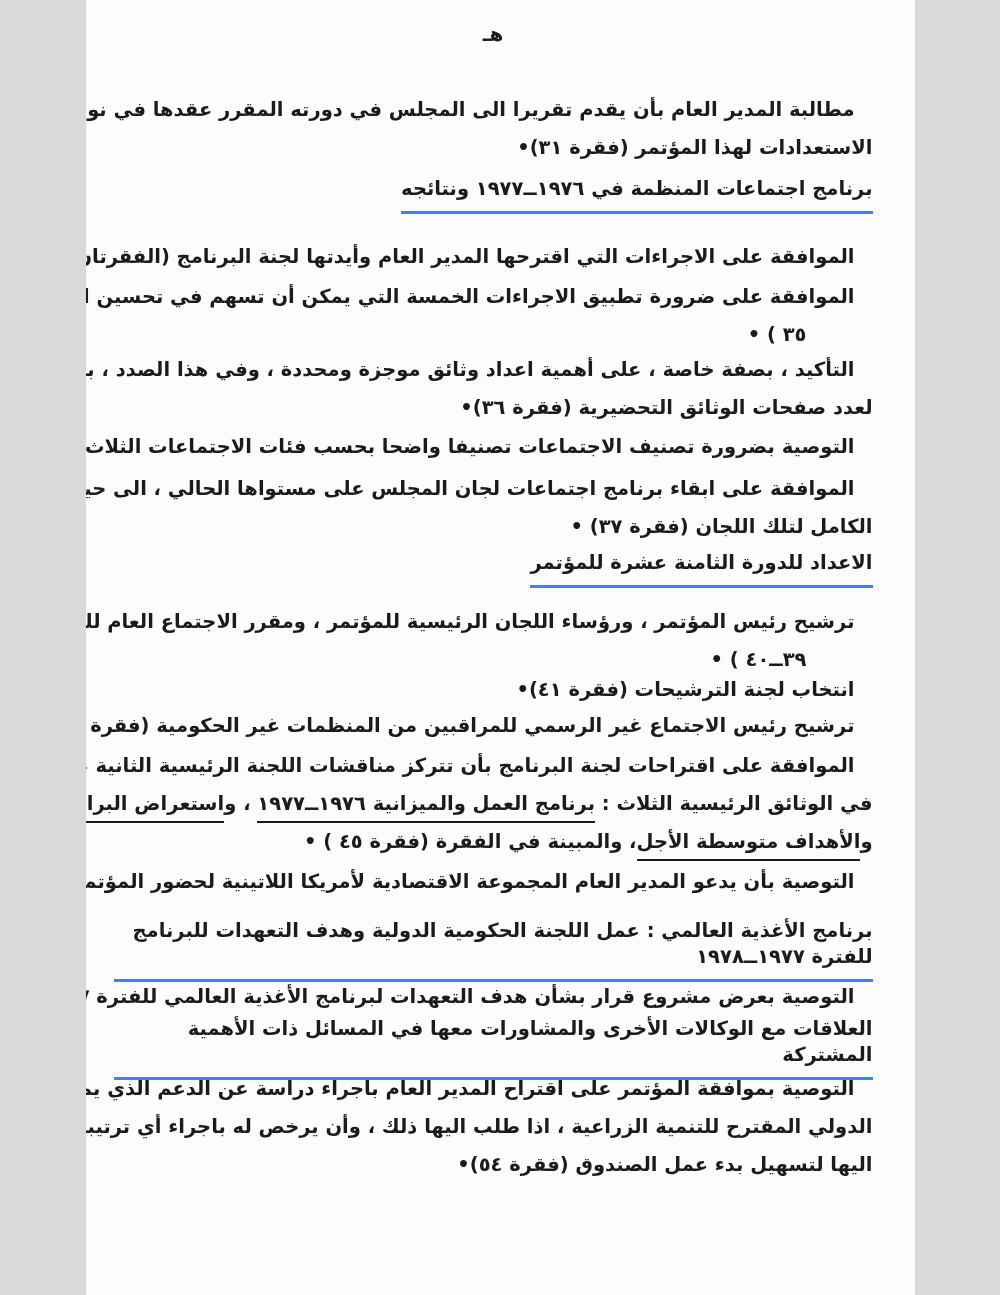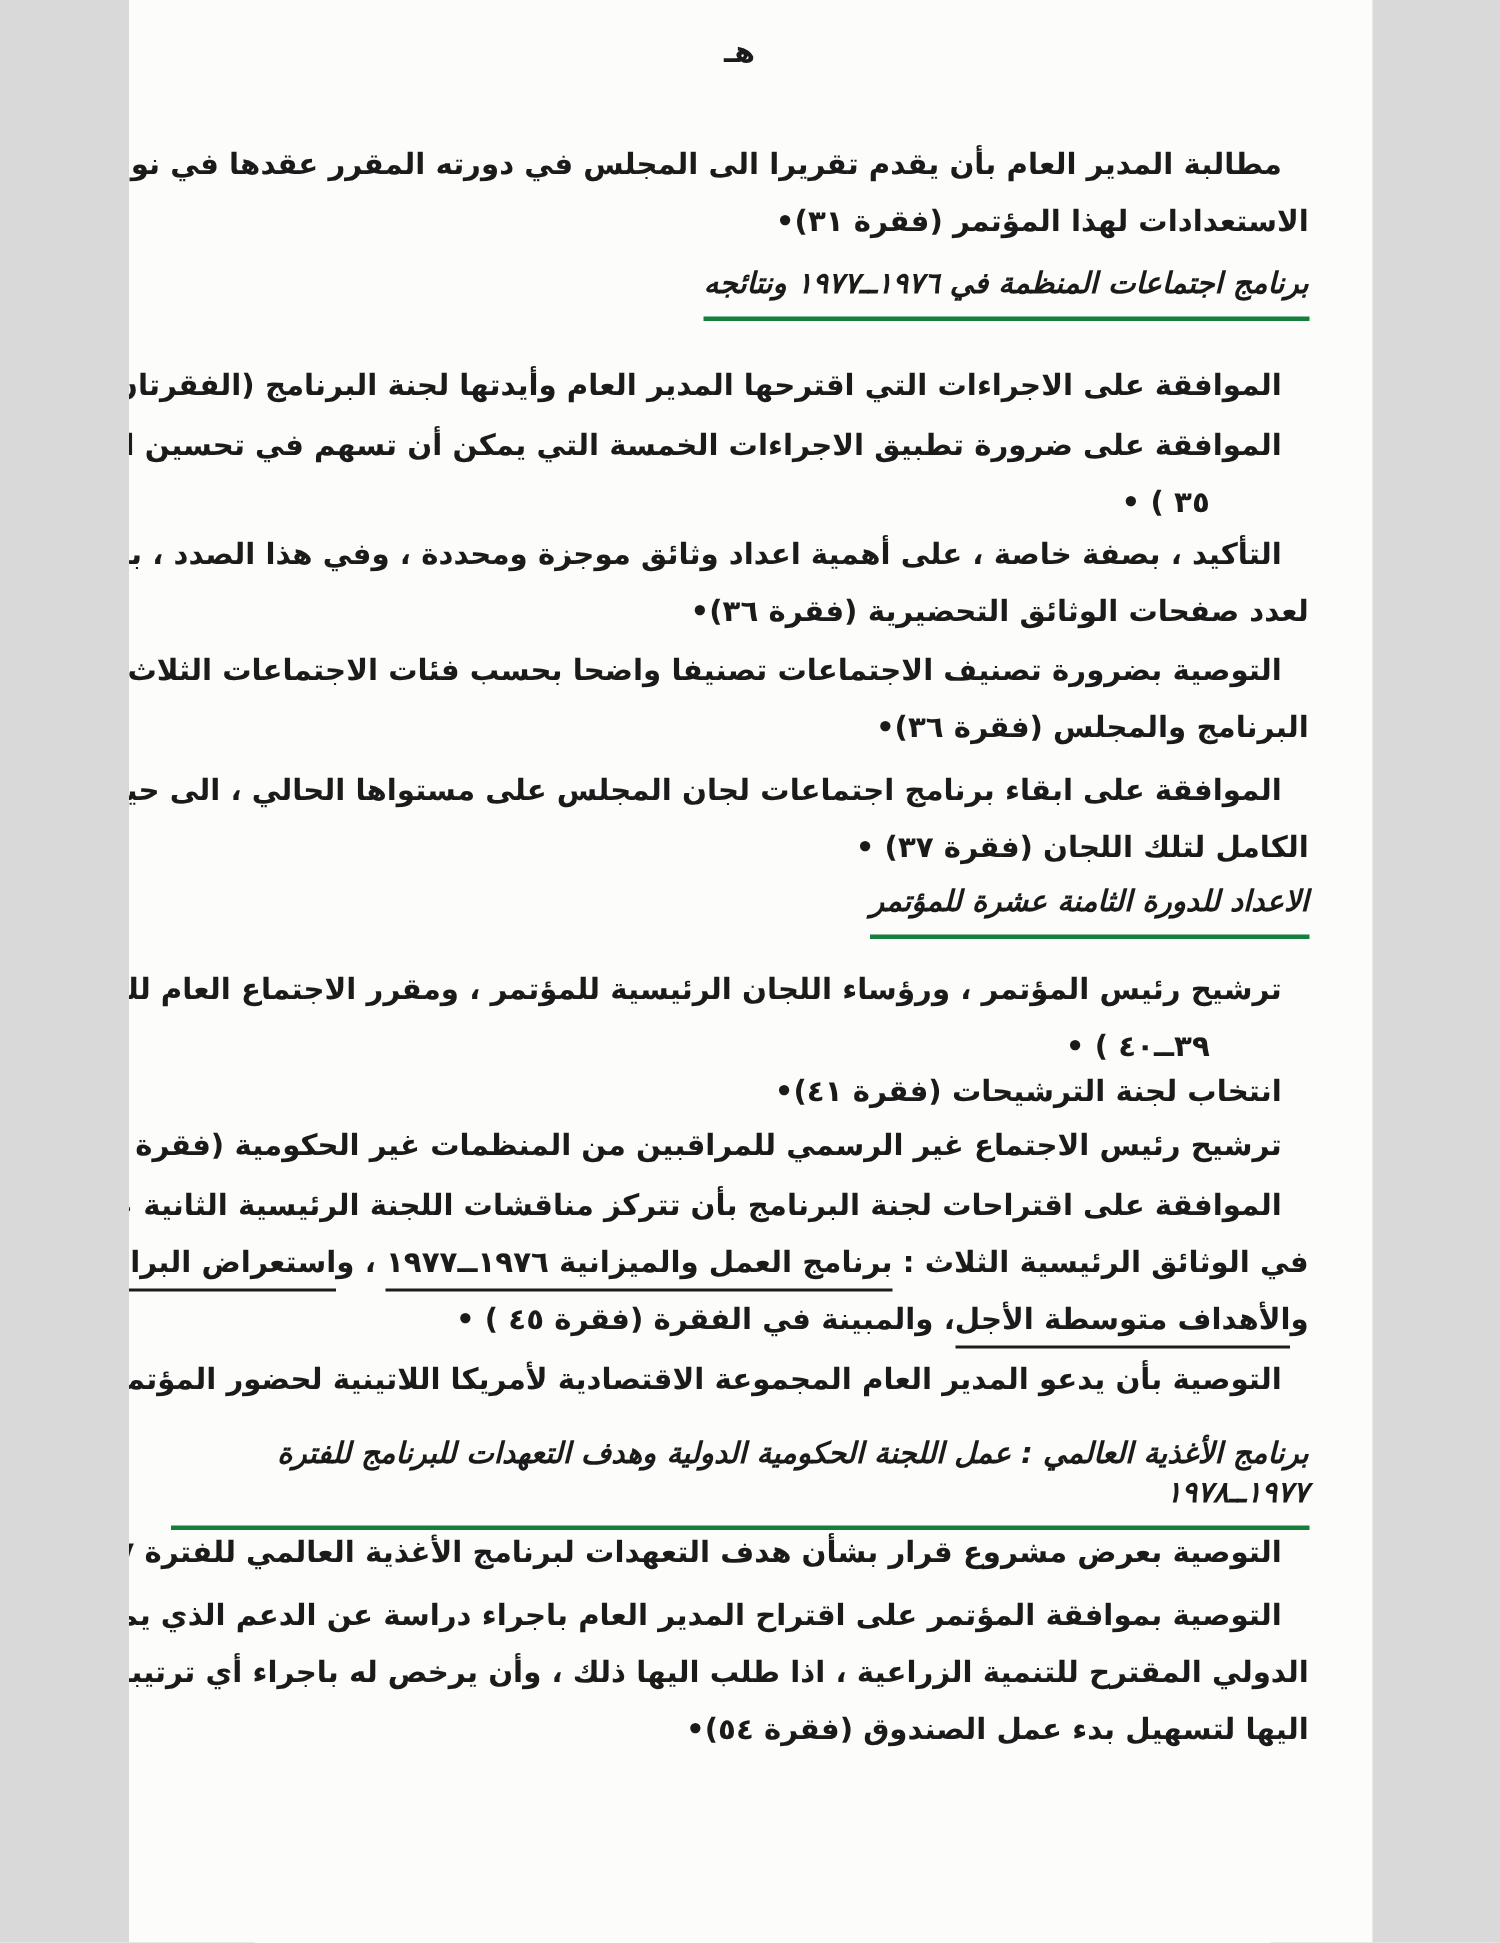--- a/index.html
+++ b/index.html
@@ -27,23 +27,22 @@
     font-size:19.5px;line-height:38px;font-weight:700;
     white-space:nowrap;
   }
   .indent-first{padding-right:18px;}
   .indent-frag{padding-right:66px;}
   .u{border-bottom:2.5px solid #1c1c1c;padding-bottom:6px;}
   .heading{height:50px;}
   .heading .hspan{
     display:inline-block;
     font-size:19.5px;font-weight:700;line-height:26px;
-    border-bottom:3px solid #15803d;
+    border-bottom:3px solid #3b82f6;
     padding-bottom:9px;
-    font-style:italic;
   }
   
   .block-0{margin-top:41px}
   .block-1{margin-top:9px}
   .block-2{margin-top:12px}
   .block-3{margin-top:2px}
   .block-4{margin-top:-3px}
   .block-5{margin-top:1px}
   .block-6{margin-top:4px}
   .block-7{margin-top:4px}
@@ -81,21 +80,20 @@
         <div class="block para block-3">
           <div class="line indent-first"><span>الموافقة على ضرورة تطبيق الاجراءات الخمسة التي يمكن أن تسهم في تحسين ادارة برنامج الاجتماعات (فقـــــرة</span></div>
           <div class="line indent-frag"><span>٣٥ ) •</span></div>
         </div>
         <div class="block para block-4">
           <div class="line indent-first"><span>التأكيد ، بصفة خاصة ، على أهمية اعداد وثائق موجزة ومحددة ، وفي هذا الصدد ، بحث امكانية وضع حد أقصى</span></div>
           <div class="line"><span>لعدد صفحات الوثائق التحضيرية (فقرة ٣٦)•</span></div>
         </div>
         <div class="block para block-5">
           <div class="line indent-first"><span>التوصية بضرورة تصنيف الاجتماعات تصنيفا واضحا بحسب فئات الاجتماعات الثلاث التي حددها كل من لجنـــــة</span></div>
-          <div class="line"><span>البرنامج والمجلس (فقرة ٣٦)•</span></div>
         </div>
         <div class="block para block-6">
           <div class="line indent-first"><span>الموافقة على ابقاء برنامج اجتماعات لجان المجلس على مستواها الحالي ، الى حين صدور نتائج استعراض الـهيكل</span></div>
           <div class="line"><span>الكامل لتلك اللجان (فقرة ٣٧) •</span></div>
         </div>
         <div class="block heading block-7"><span class="hspan">الاعداد للدورة الثامنة عشرة للمؤتمر</span></div>
         <div class="block para block-8">
           <div class="line indent-first"><span>ترشيح رئيس المؤتمر ، ورؤساء اللجان الرئيسية للمؤتمر ، ومقرر الاجتماع العام للجنة الرئيسية الأولى (الفقرتـــان</span></div>
           <div class="line indent-frag"><span>٣٩ــ٤٠ ) •</span></div>
         </div>
@@ -110,20 +108,21 @@
           <div class="line"><span>في الوثائق الرئيسية الثلاث : </span><span class="u">برنامج العمل والميزانية ١٩٧٦ــ١٩٧٧</span><span> ، و</span><span class="u">استعراض البرامج الميدانية ١٩٧٤ــ١٩٧٥</span></div>
           <div class="line"><span>و</span><span class="u">الأهداف متوسطة الأجل</span><span>، والمبينة في الفقرة (فقرة ٤٥ ) •</span></div>
         </div>
         <div class="block para block-12">
           <div class="line indent-first"><span>التوصية بأن يدعو المدير العام المجموعة الاقتصادية لأمريكا اللاتينية لحضور المؤتمر بصفة مراقب (فقرة ٤٧)•</span></div>
         </div>
         <div class="block heading block-13"><span class="hspan">برنامج الأغذية العالمي : عمل اللجنة الحكومية الدولية وهدف التعهدات للبرنامج للفترة ١٩٧٧ــ١٩٧٨</span></div>
         <div class="block para block-14">
           <div class="line indent-first"><span>التوصية بعرض مشروع قرار بشأن هدف التعهدات لبرنامج الأغذية العالمي للفترة ١٩٧٧ــ١٩٧٨ على المؤتمـــر</span></div>
         </div>
+        <div class="block heading block-15"><span class="hspan">العلاقات مع الوكالات الأخرى والمشاورات معها في المسائل ذات الأهمية المشتركة</span></div>
         <div class="block para block-16">
           <div class="line indent-first"><span>التوصية بموافقة المؤتمر على اقتراح المدير العام باجراء دراسة عن الدعم الذي يمكن أن تقدمه المنظمة للصندوق</span></div>
           <div class="line"><span>الدولي المقترح للتنمية الزراعية ، اذا طلب اليها ذلك ، وأن يرخص له باجراء أي ترتيبات مناسبة قد تكون هناك حاجـــــة</span></div>
           <div class="line"><span>اليها لتسهيل بدء عمل الصندوق (فقرة ٥٤)•</span></div>
         </div>
       </div>
   </div>
   <div class="page-number">8</div>
 </div>
 

